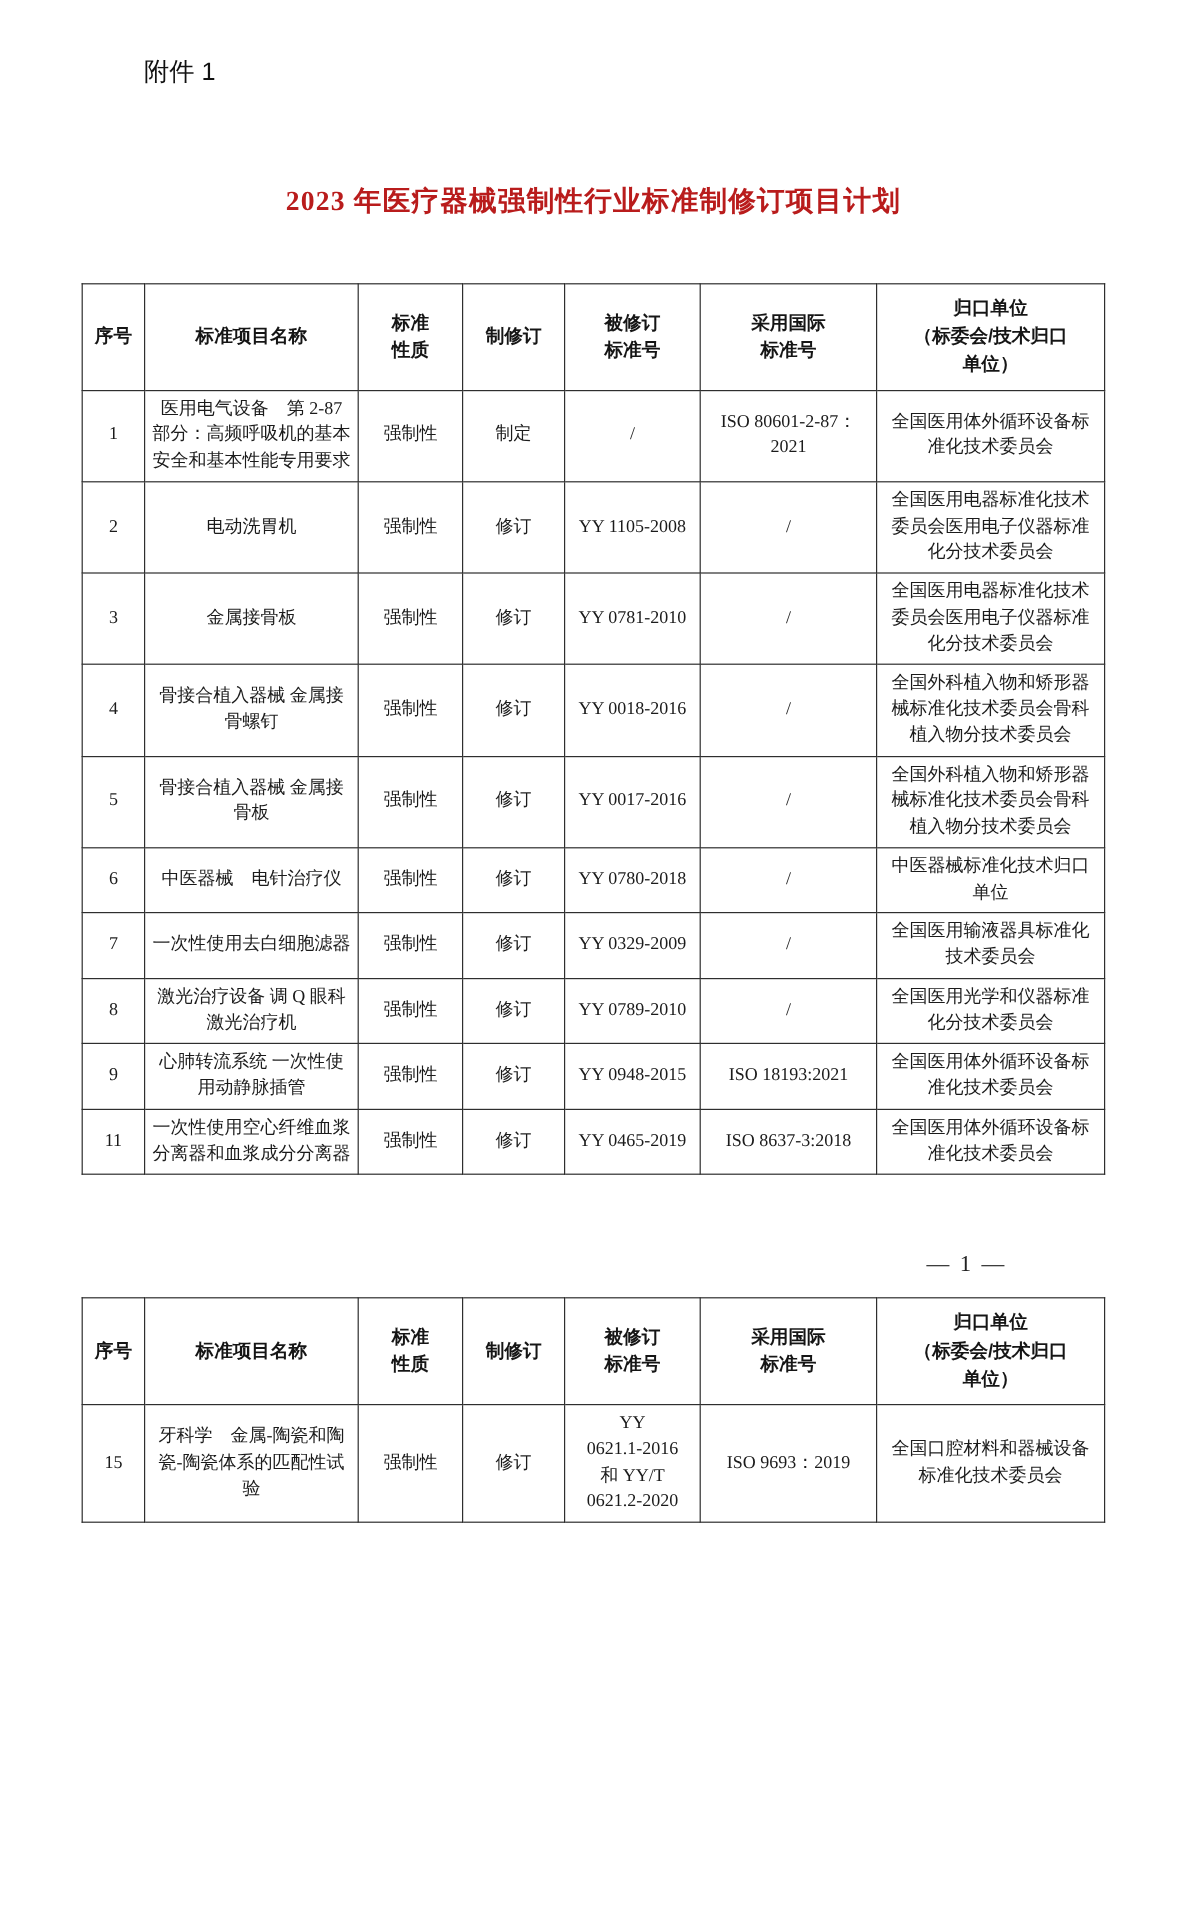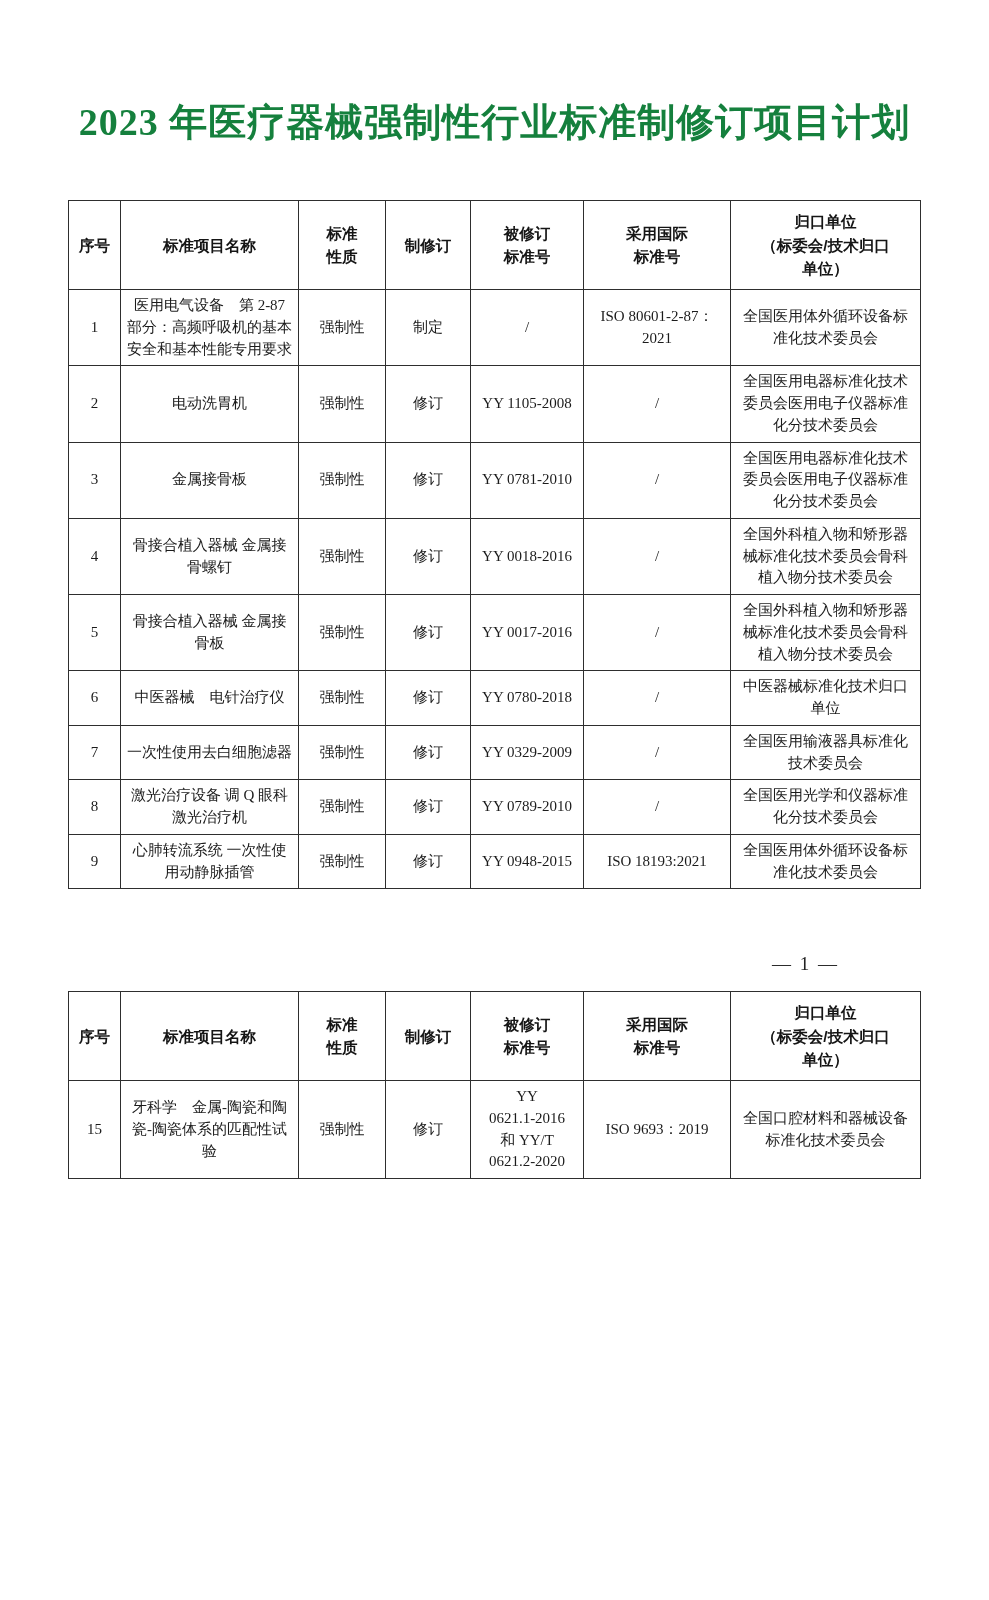--- a/index.html
+++ b/index.html
@@ -18,28 +18,28 @@
     padding-top: 46px;
     width: 989px;
   }
   .attachment {
     margin-left: 120px;
     font-size: 21px;
     font-family: "Liberation Sans", sans-serif;
     color: #111111;
   }
   .doc-title {
-    margin: 52px 60px 0 60px;
+    margin: 79px 60px 0 60px;
     text-align: center;
-    font-size: 38px;
+    font-size: 23px;
     font-weight: bold;
     letter-spacing: 1px;
     line-height: 1.3;
     font-family: "Liberation Serif", serif;
-    color: #15803d;
+    color: #b91c1c;
   }
   table.std-table {
     border-collapse: collapse;
     table-layout: fixed;
     width: 852px;
     margin-left: 68px;
     background: #ffffff;
   }
   table.table-1 { margin-top: 53px; }
   table.table-2 { margin-top: 16px; }
@@ -81,20 +81,21 @@
   .col-type     { width: 85px; }
   .col-revised  { width: 113px; }
   .col-intl     { width: 147px; }
   .col-unit     { width: 190px; }
 </style>
 </head>
 <body>
 
 <div class="page">
 
+  <div class="attachment">附件 1</div>
 
   <h1 class="doc-title">2023 年医疗器械强制性行业标准制修订项目计划</h1>
 
   <table class="std-table table-1">
     <colgroup>
       <col class="col-no">
         <col class="col-name">
         <col class="col-nature">
       <col class="col-type">
         <col class="col-revised">
@@ -193,20 +194,29 @@
         </tr>
         <tr>
           <td>9</td>
           <td>心肺转流系统 一次性使用动静脉插管</td>
           <td>强制性</td>
           <td>修订</td>
           <td>YY 0948-2015</td>
           <td>ISO 18193:2021</td>
           <td>全国医用体外循环设备标准化技术委员会</td>
         </tr>
+        <tr>
+          <td>11</td>
+          <td>一次性使用空心纤维血浆分离器和血浆成分分离器</td>
+          <td>强制性</td>
+          <td>修订</td>
+          <td>YY 0465-2019</td>
+          <td>ISO 8637-3:2018</td>
+          <td>全国医用体外循环设备标准化技术委员会</td>
+        </tr>
       </tbody>
   </table>
 
   <div class="page-number">— 1 —</div>
 
   <table class="std-table table-2">
     <colgroup>
       <col class="col-no">
         <col class="col-name">
         <col class="col-nature">

